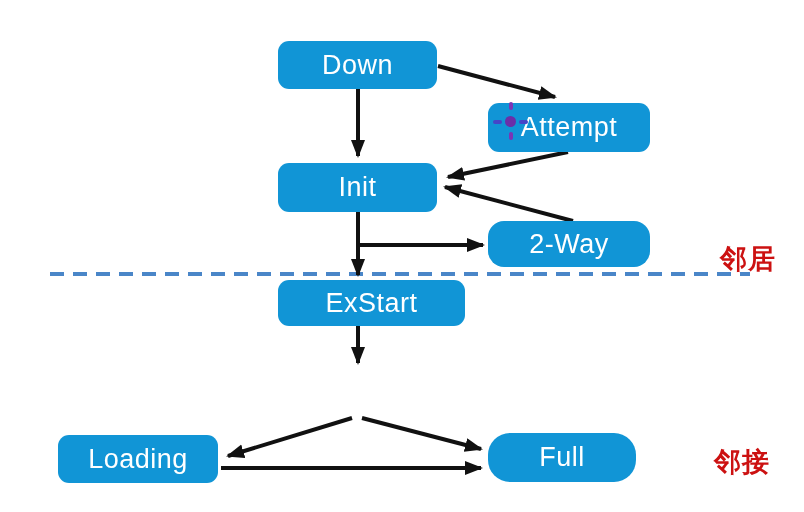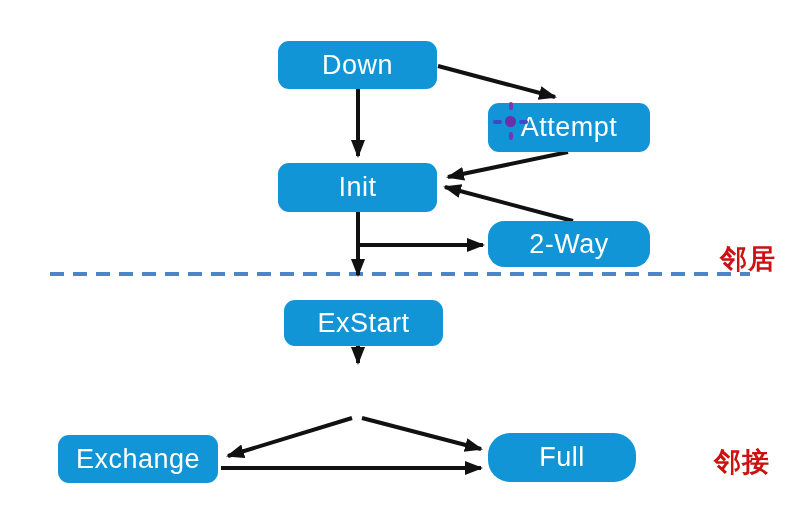--- a/index.html
+++ b/index.html
@@ -79,27 +79,27 @@
   </div>
 
   <div class="node" style="left:278px;top:163px;width:159px;height:49px;">
     <span>Init</span>
   </div>
 
   <div class="node" style="left:488px;top:221px;width:162px;height:46px;border-radius:16px;">
     <span>2-Way</span>
   </div>
 
-  <div class="node" style="left:284px;top:280px;width:159px;height:46px;margin-top:20px;">
+  <div class="node" style="left:278px;top:280px;width:187px;height:46px;">
     <span>ExStart</span>
   </div>
 
 
   <div class="node" style="left:58px;top:435px;width:160px;height:48px;">
-    <span>Exchange</span>
+    <span>Loading</span>
   </div>
 
   <div class="node" style="left:488px;top:433px;width:148px;height:49px;border-radius:22px;">
     <span>Full</span>
   </div>
 
   <div class="section-label" style="left:720px;top:241px;">邻居</div>
 
   <div class="section-label" style="left:714px;top:444px;">邻接</div>
 

